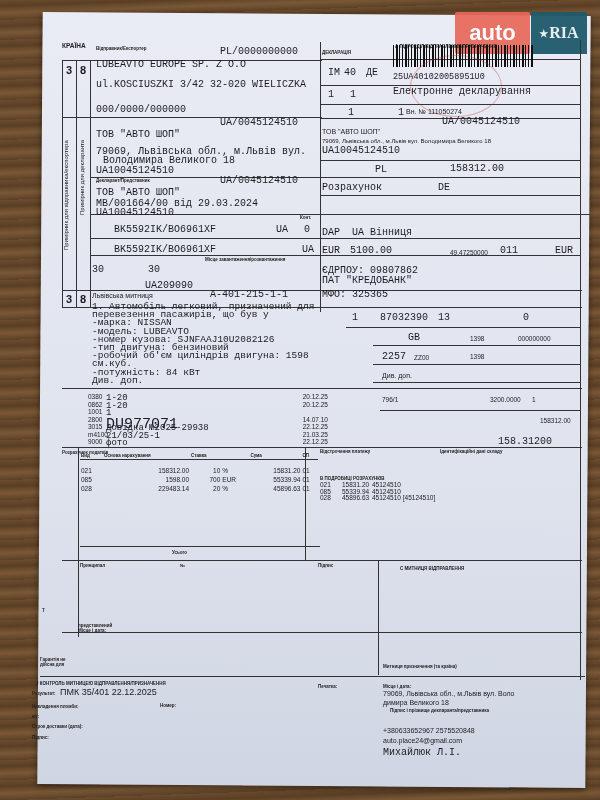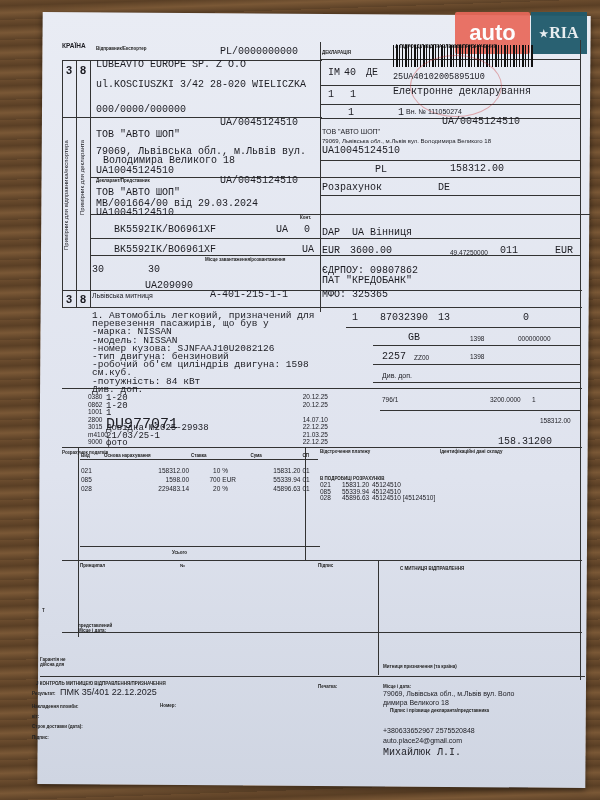--- a/index.html
+++ b/index.html
@@ -84,21 +84,21 @@
 <div class="abs big" style="left:66px;top:65px;font-weight:bold">3</div>
 <div class="abs big" style="left:80px;top:65px;font-weight:bold">8</div>
 <div class="abs big" style="left:66px;top:294px;font-weight:bold">3</div>
 <div class="abs big" style="left:80px;top:294px;font-weight:bold">8</div>
 <div class="rot" style="left:63px;top:250px">Примірник для відправника/експортера</div>
 <div class="rot" style="left:79px;top:215px">Примірник для декларанта</div>
 
 <div class="abs tiny" style="left:96px;top:46px">Відправник/Експортер</div>
 <div class="abs mono val" style="left:220px;top:47px">PL/0000000000</div>
 <div class="abs mono val" style="left:96px;top:60px">LUBEAVTO EUROPE SP. Z O.O</div>
-<div class="abs mono val" style="left:96px;top:80px">ul.KOSCIUSZKI 3/42 28-020 WIELICZKA</div>
+<div class="abs mono val" style="left:96px;top:80px">ul.KOSCIUSZKI 3/42 32-020 WIELICZKA</div>
 <div class="abs mono val" style="left:96px;top:105px">000/0000/000000</div>
 
 <div class="abs mono val" style="left:220px;top:118px">UA/0045124510</div>
 <div class="abs mono val" style="left:96px;top:130px">ТОВ "АВТО ШОП"</div>
 <div class="abs mono val" style="left:96px;top:147px">79069, Львівська обл., м.Львів вул.</div>
 <div class="abs mono val" style="left:103px;top:156px">Володимира Великого 18</div>
 <div class="abs mono val" style="left:96px;top:166px">UA10045124510</div>
 
 <div class="abs tiny" style="left:96px;top:178px">Декларант/Представник</div>
 <div class="abs mono val" style="left:220px;top:176px">UA/0045124510</div>
@@ -141,33 +141,33 @@
 <div class="abs mono val" style="left:322px;top:146px">UA10045124510</div>
 
 <div class="abs mono val" style="left:375px;top:165px">PL</div>
 <div class="abs mono val" style="left:450px;top:164px">158312.00</div>
 <div class="abs mono val" style="left:322px;top:183px">Розрахунок</div>
 <div class="abs mono val" style="left:438px;top:183px">DE</div>
 
 <div class="abs mono val" style="left:322px;top:228px">DAP</div>
 <div class="abs mono val" style="left:352px;top:228px">UA Вінниця</div>
 <div class="abs mono val" style="left:322px;top:246px">EUR</div>
-<div class="abs mono val" style="left:350px;top:246px">3600.00</div>
+<div class="abs mono val" style="left:350px;top:246px">5100.00</div>
 <div class="abs num" style="left:450px;top:249px">49.47250000</div>
 <div class="abs mono val" style="left:500px;top:246px">011</div>
 <div class="abs mono val" style="left:555px;top:246px">EUR</div>
 <div class="abs mono val" style="left:322px;top:266px">ЄДРПОУ: 09807862</div>
 <div class="abs mono val" style="left:322px;top:276px">ПАТ "КРЕДОБАНК"</div>
 <div class="abs mono val" style="left:322px;top:290px">МФО: 325365</div>
 
-<div class="abs mono" style="left:92px;top:312px;font-size:9.5px;line-height:8.2px;width:240px">
+<div class="abs mono" style="left:92px;top:303px;font-size:9.5px;line-height:8.2px;width:240px">
   <div>1. Автомобіль легковий, призначений для</div>
   <div>перевезення пасажирів, що був у</div>
   <div>-марка: NISSAN</div>
-  <div>-модель: NISSAN</div>
+  <div>-модель: LUBEAVTO</div>
   <div>-номер кузова: SJNFAAJ10U2082126</div>
   <div>-тип двигуна: бензиновий</div>
   <div>-робочий об'єм циліндрів двигуна: 1598</div>
   <div>см.куб.</div>
   <div>-потужність: 84 кВт</div>
   <div>Див. доп.</div>
 </div>
 
 <div class="abs mono val" style="left:352px;top:313px">1</div>
 <div class="abs mono val" style="left:380px;top:313px">87032390</div>

